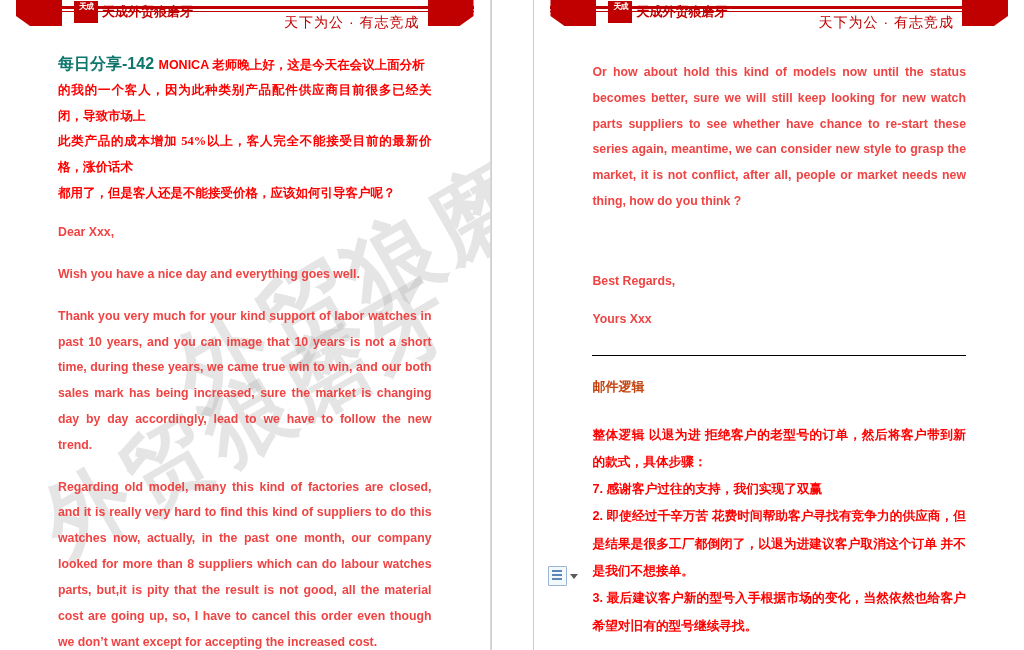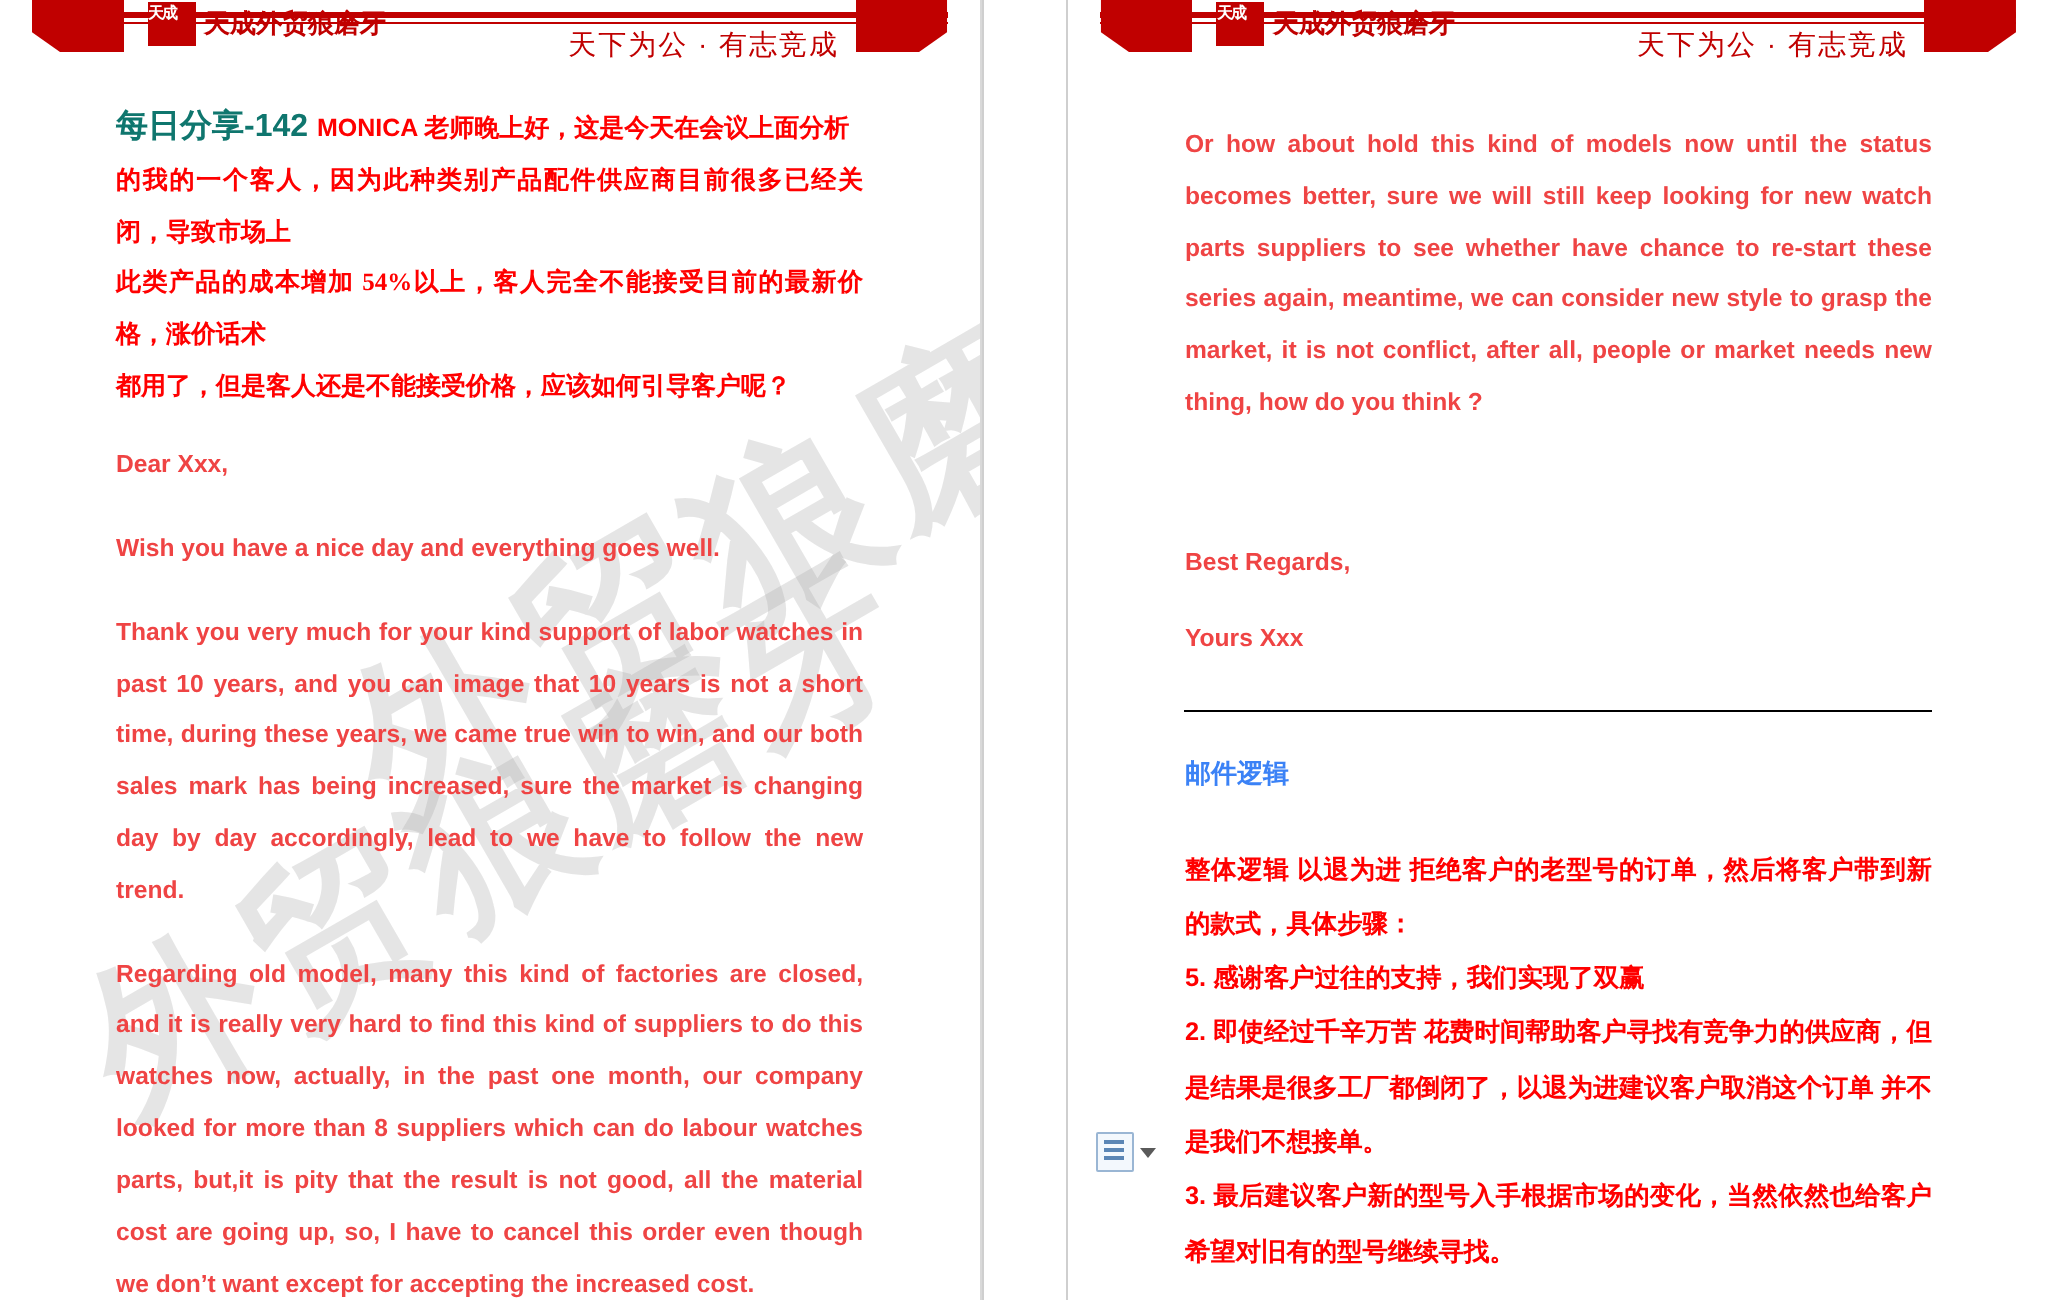--- a/index.html
+++ b/index.html
@@ -78,21 +78,21 @@
     align-items: center;
     gap: 4px;
   }
   .logo-mark {
     width: 24px;
     height: 22px;
     background: #c00000;
     color: #ffffff;
     font-size: 8px;
     line-height: 10px;
-    text-align: left;
+    text-align: center;
     font-weight: bold;
     letter-spacing: -1px;
     padding-top: 1px;
     box-sizing: border-box;
   }
   .logo-text {
     color: #c00000;
     font-size: 13px;
     font-weight: bold;
     letter-spacing: 0px;
@@ -165,21 +165,21 @@
   }
   .spacer-line {
     height: 26px;
   }
   .hr-rule {
     border: none;
     border-top: 1.6px solid #000000;
     margin: 22px 0 18px 0;
   }
   .red-head {
-    color: #3b82f6;
+    color: #c2410c;
     font-size: 13px;
     font-weight: bold;
     margin: 0 0 22px 0;
     line-height: 2;
   }
   .red-block {
     color: #ff0000;
     font-size: 12.7px;
     font-weight: bold;
     line-height: 2.15;
@@ -304,21 +304,21 @@
       <div class="spacer-line"></div>
 
       <p class="body-para tight">Best Regards,</p>
       <p class="body-para">Yours Xxx</p>
 
       <hr class="hr-rule">
 
       <div class="red-head">邮件逻辑</div>
 
       <div class="red-block">整体逻辑 以退为进 拒绝客户的老型号的订单，然后将客户带到新的款式，具体步骤：</div>
-      <div class="red-item">5. 感谢客户过往的支持，我们实现了双赢</div>
+      <div class="red-item">7. 感谢客户过往的支持，我们实现了双赢</div>
       <div class="red-item">2. 即使经过千辛万苦 花费时间帮助客户寻找有竞争力的供应商，但是结果是很多工厂都倒闭了，以退为进建议客户取消这个订单 并不是我们不想接单。</div>
       <div class="red-item">3. 最后建议客户新的型号入手根据市场的变化，当然依然也给客户希望对旧有的型号继续寻找。</div>
     </div>
   </div>
 
   <div class="paste-tag">
     <div class="paste-icon"></div>
     <div class="paste-caret"></div>
   </div>
 

